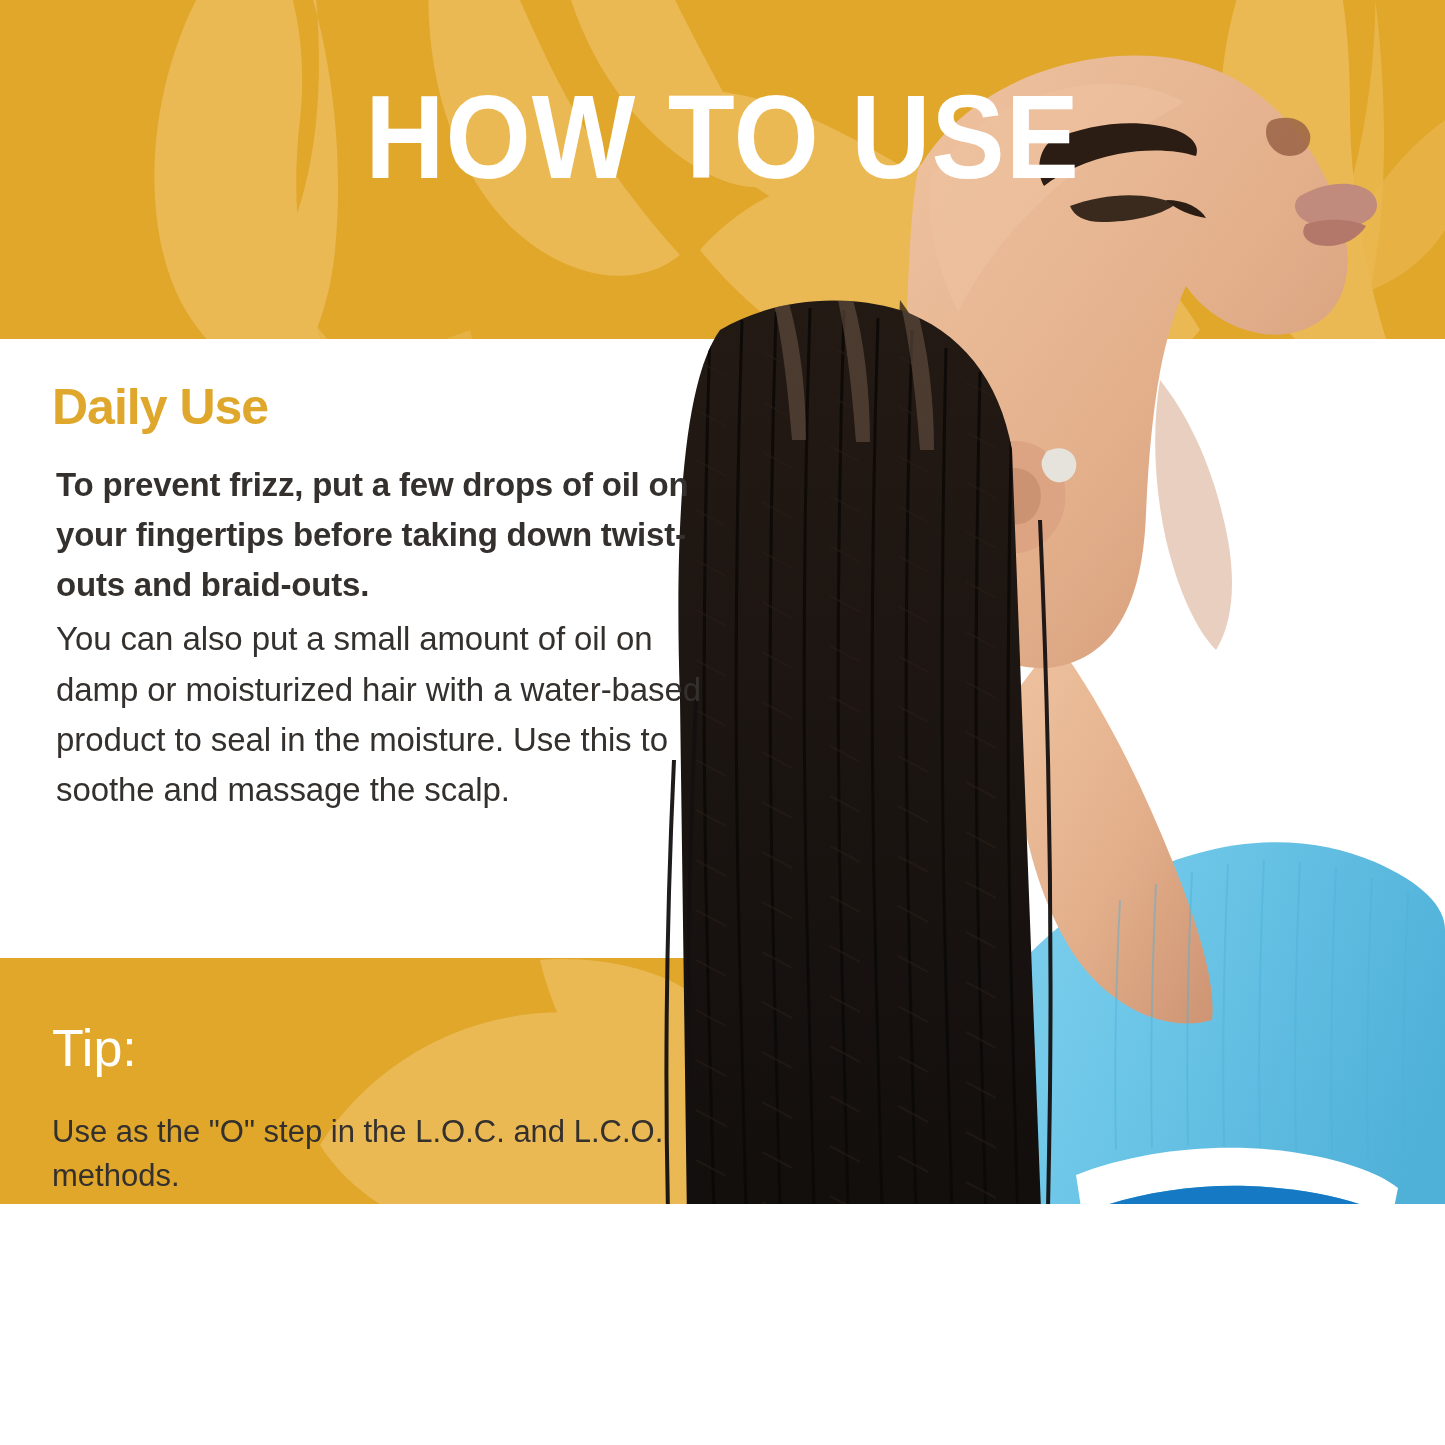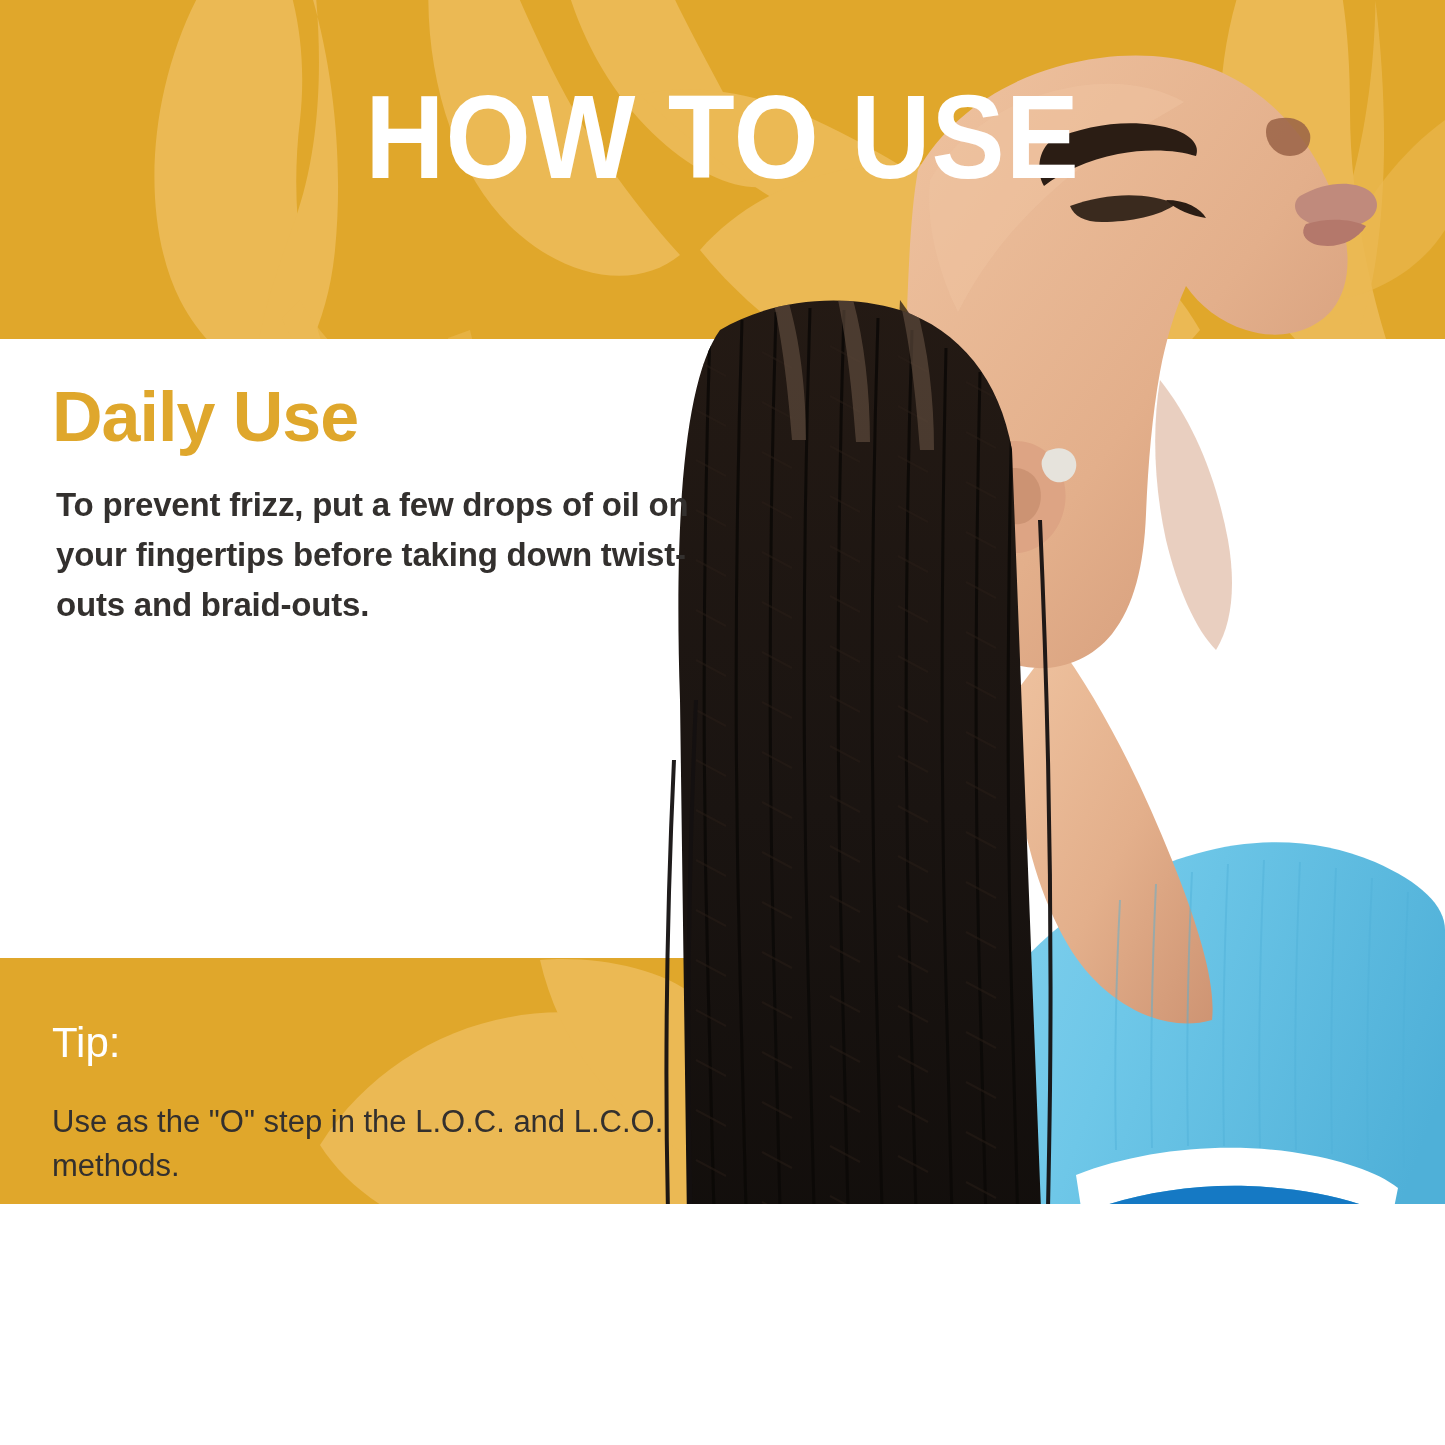--- a/index.html
+++ b/index.html
@@ -53,21 +53,21 @@
 
   
   .copy-block {
     position: absolute;
     left: 52px;
     top: 382px;
     width: 670px;
   }
   .section-heading {
     color: #DFA72C;
-    font-size: 70px;
+    font-size: 50px;
     font-weight: 700;
     line-height: 1.0;
     margin: 0 0 28px 0;
     letter-spacing: -1px;
   }
   .para {
     color: #33302E;
     font-size: 33px;
     line-height: 1.52;
     margin: 4px;
@@ -83,21 +83,21 @@
 
   
   .tip-block {
     position: absolute;
     left: 52px;
     top: 1022px;
     width: 620px;
   }
   .tip-heading {
     color: #ffffff;
-    font-size: 42px;
+    font-size: 52px;
     font-weight: 400;
     line-height: 1.0;
     margin: 0 0 36px 0;
   }
   .tip-text {
     color: #33302E;
     font-size: 31px;
     font-weight: 400;
     line-height: 1.42;
     margin: 0;
@@ -327,20 +327,21 @@
       <path d="M772,878 C768,966 766,1060 768,1160"></path>
       <path d="M808,892 C804,978 802,1070 804,1168"></path>
     </g>
   </svg>
 
   <div class="header-title">HOW TO USE</div>
 
   <div class="copy-block">
     <h2 class="section-heading">Daily Use</h2>
     <p class="para bold">To prevent frizz, put a few drops of oil on your fingertips before taking down twist-outs and braid-outs.</p>
+    <p class="para regular">You can also put a small amount of oil on damp or moisturized hair with a water-based product to seal in the moisture. Use this to soothe and massage the scalp.</p>
   </div>
 
   <div class="tip-block">
     <h3 class="tip-heading">Tip:</h3>
     <p class="tip-text">Use as the "O" step in the L.O.C. and L.C.O. methods.</p>
   </div>
 
 </div>
 
 </body></html>

